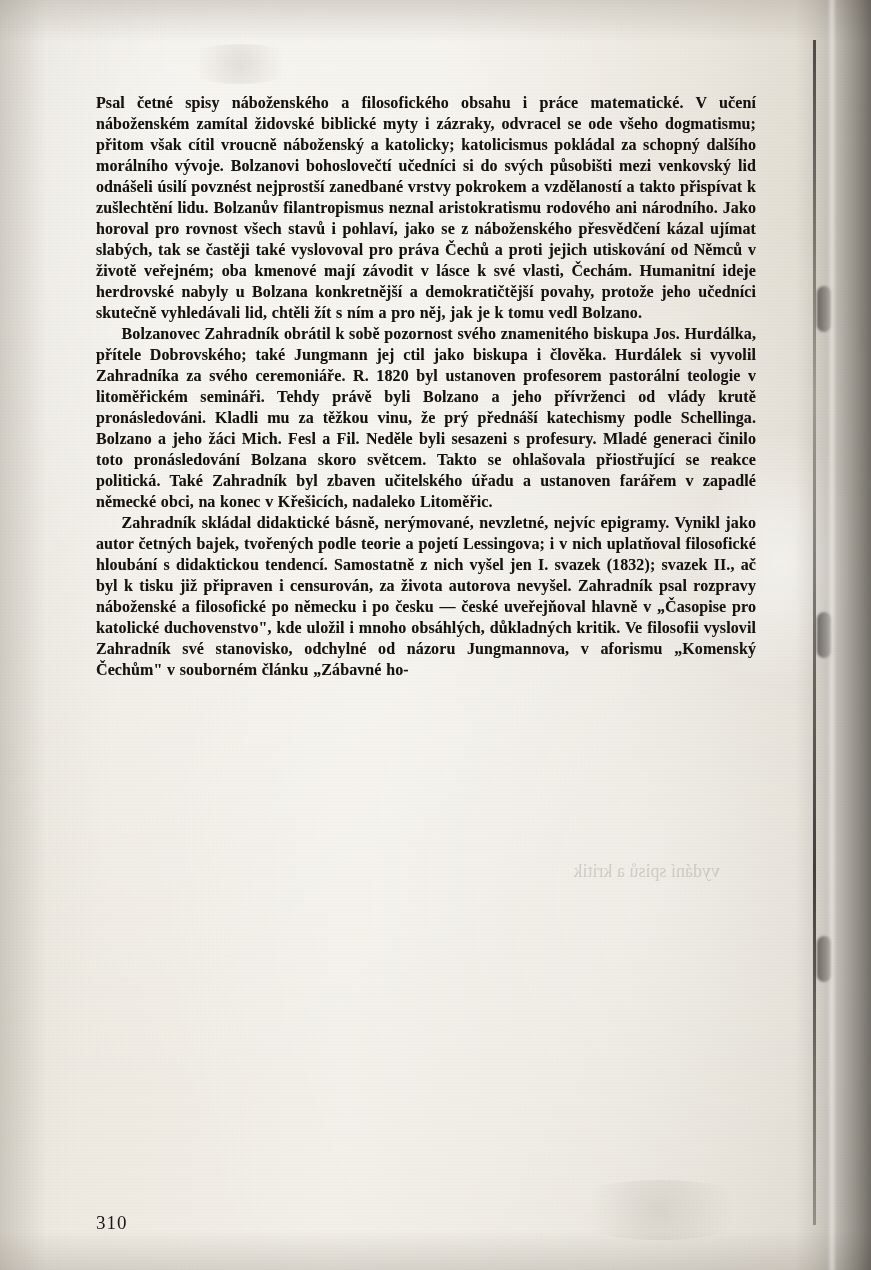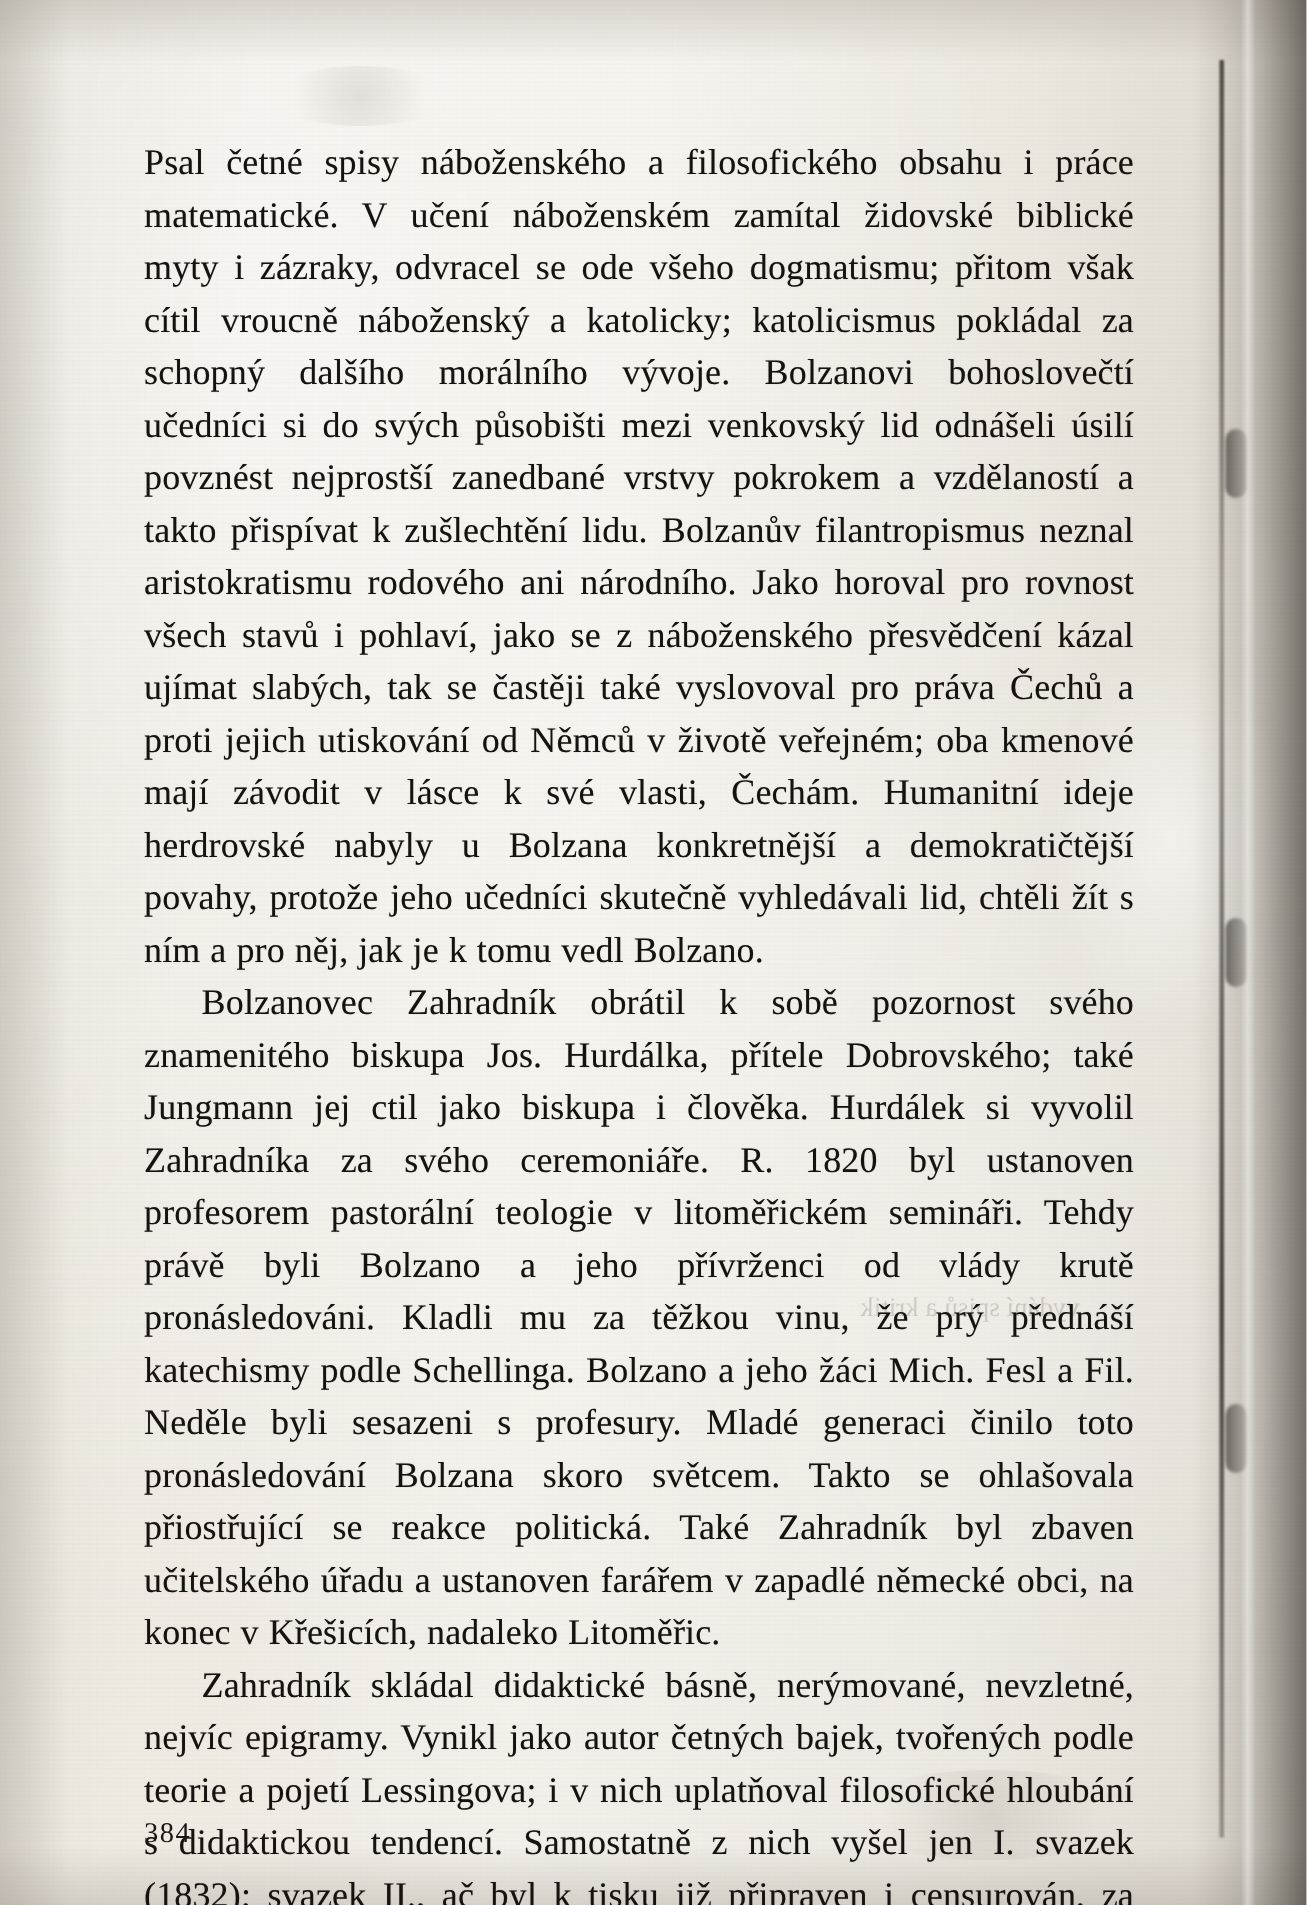--- a/index.html
+++ b/index.html
@@ -96,28 +96,29 @@
   }
 
   .text-col {
     position: absolute;
     left: 96px;
     top: 92px;
     width: 660px;
   }
   p.para {
     margin: 0;
-    font-size: 24px;
-    line-height: 35px;
+    font-size: 16px;
+    line-height: 21px;
     text-align: justify;
     text-justify: inter-word;
     letter-spacing: .1px;
     word-spacing: .5px;
     color: #15120f;
     text-shadow: 0 0 .6px rgba(30,26,22,.35);
+    font-weight: bold;
   }
   p.para + p.para { text-indent: 1.6em; }
   p.para.first { text-indent: 0; }
 
   .folio {
     position: absolute;
     left: 96px;
     top: 1212px;
     font-size: 19px;
     letter-spacing: 1px;
@@ -162,21 +163,21 @@
   <div class="smudge s3"></div>
 
   <div class="showthrough">vydání spisů a kritik</div>
 
   <div class="text-col">
     <p class="para first">Psal četné spisy náboženského a filosofického obsahu i práce matematické. V učení náboženském zamítal židovské biblické myty i zázraky, odvracel se ode všeho dogmatismu; přitom však cítil vroucně náboženský a katolicky; katolicismus pokládal za schopný dalšího morálního vývoje. Bolzanovi bohoslovečtí učedníci si do svých působišti mezi venkovský lid odnášeli úsilí povznést nejprostší zanedbané vrstvy pokrokem a vzdělaností a takto přispívat k zušlechtění lidu. Bolzanův filantropismus neznal aristokratismu rodového ani národního. Jako horoval pro rovnost všech stavů i pohlaví, jako se z náboženského přesvědčení kázal ujímat slabých, tak se častěji také vyslovoval pro práva Čechů a proti jejich utiskování od Němců v životě veřejném; oba kmenové mají závodit v lásce k své vlasti, Čechám. Humanitní ideje herdrovské nabyly u Bolzana konkretnější a demokratičtější povahy, protože jeho učedníci skutečně vyhledávali lid, chtěli žít s ním a pro něj, jak je k tomu vedl Bolzano.</p>
     <p class="para">Bolzanovec Zahradník obrátil k sobě pozornost svého znamenitého biskupa Jos. Hurdálka, přítele Dobrovského; také Jungmann jej ctil jako biskupa i člověka. Hurdálek si vyvolil Zahradníka za svého ceremoniáře. R. 1820 byl ustanoven profesorem pastorální teologie v litoměřickém semináři. Tehdy právě byli Bolzano a jeho přívrženci od vlády krutě pronásledováni. Kladli mu za těžkou vinu, že prý přednáší katechismy podle Schellinga. Bolzano a jeho žáci Mich. Fesl a Fil. Neděle byli sesazeni s profesury. Mladé generaci činilo toto pronásledování Bolzana skoro světcem. Takto se ohlašovala přiostřující se reakce politická. Také Zahradník byl zbaven učitelského úřadu a ustanoven farářem v zapadlé německé obci, na konec v Křešicích, nadaleko Litoměřic.</p>
     <p class="para">Zahradník skládal didaktické básně, nerýmované, nevzletné, nejvíc epigramy. Vynikl jako autor četných bajek, tvořených podle teorie a pojetí Lessingova; i v nich uplatňoval filosofické hloubání s didaktickou tendencí. Samostatně z nich vyšel jen I. svazek (1832); svazek II., ač byl k tisku již připraven i censurován, za života autorova nevyšel. Zahradník psal rozpravy náboženské a filosofické po německu i po česku — české uveřejňoval hlavně v „Časopise pro katolické duchovenstvo", kde uložil i mnoho obsáhlých, důkladných kritik. Ve filosofii vyslovil Zahradník své stanovisko, odchylné od názoru Jungmannova, v aforismu „Komenský Čechům" v souborném článku „Zábavné ho-</p>
   </div>
 
-  <div class="folio">384</div>
+  <div class="folio">310</div>
 
   <div class="gutter"></div>
   <div class="spine-line2"></div>
   <div class="spine-line"></div>
   <div class="punch p1"></div>
   <div class="punch p2"></div>
   <div class="punch p3"></div>
 
 </div>
 

